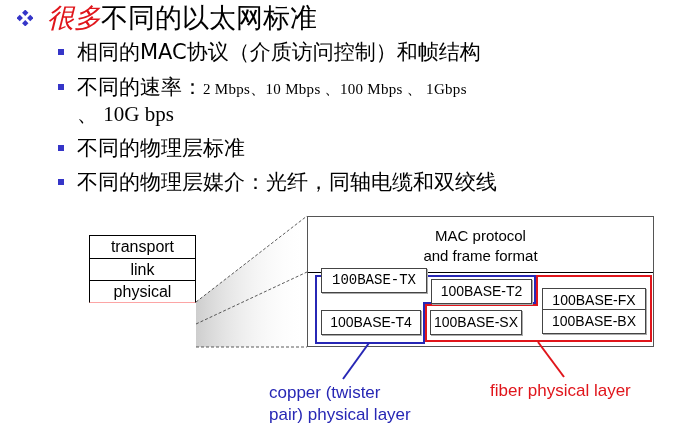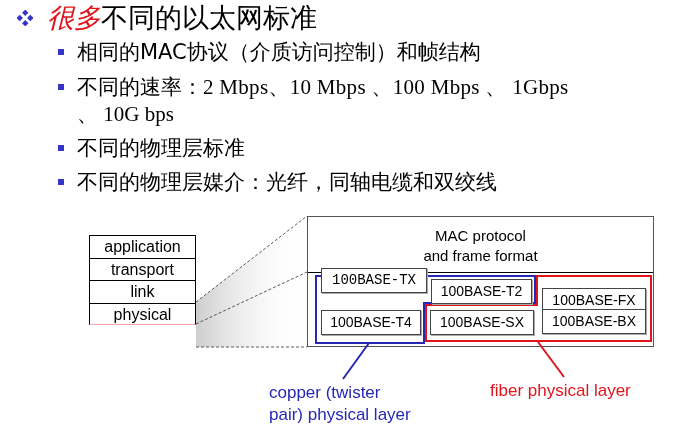--- a/index.html
+++ b/index.html
@@ -30,21 +30,21 @@
   <rect x="6" y="11" width="4.5" height="4.5" fill="#3535c8" transform="rotate(45 8.25 13.25)"></rect>
   <rect x="0.5" y="5.75" width="4.5" height="4.5" fill="#3535c8" transform="rotate(45 2.75 8)"></rect>
   <rect x="11" y="5.75" width="4.5" height="4.5" fill="#3535c8" transform="rotate(45 13.25 8)"></rect>
 </svg>
 <div class="abs title"><span class="em">很多</span><span>不同的以太网标准</span></div>
 
 <div class="abs bullet" style="left:58px; top:49px;"></div>
 <div class="abs line" style="left:77px; top:38px;">相同的MAC协议（介质访问控制）和帧结构</div>
 
 <div class="abs bullet" style="left:58px; top:84px;"></div>
-<div class="abs line" style="left:77px; top:73px;"><span>不同的速率：</span><span class="mono" style="font-size:21px; letter-spacing:0.3px;">2 Mbps、10 Mbps 、100 Mbps 、 1Gbps</span></div>
+<div class="abs line" style="left:77px; top:73px;"><span>不同的速率：</span><span class="mono" style="font-size:15px; letter-spacing:0.3px;">2 Mbps、10 Mbps 、100 Mbps 、 1Gbps</span></div>
 <div class="abs line mono" style="left:77px; top:100px;">、 10G bps</div>
 
 <div class="abs bullet" style="left:58px; top:145px;"></div>
 <div class="abs line" style="left:77px; top:134px;">不同的物理层标准</div>
 
 <div class="abs bullet" style="left:58px; top:179px;"></div>
 <div class="abs line" style="left:77px; top:168px;">不同的物理层媒介：光纤，同轴电缆和双绞线</div>
 
 <svg class="abs" style="left:0; top:0;" width="676" height="433">
   <defs>
@@ -53,21 +53,20 @@
       <stop offset="1" stop-color="#ffffff" stop-opacity="0"></stop>
     </linearGradient>
   </defs>
   <polygon points="196,302 307,216 307,347 196,347" fill="url(#wedge)" opacity="0.9"></polygon>
   <line x1="196" y1="302" x2="307" y2="216" stroke="#333" stroke-width="0.8" stroke-dasharray="3,2"></line>
   <line x1="196" y1="324" x2="307" y2="272" stroke="#333" stroke-width="0.8" stroke-dasharray="3,2"></line>
   <line x1="196" y1="347" x2="307" y2="347" stroke="#333" stroke-width="0.8" stroke-dasharray="3,2"></line>
 </svg>
 
 <div class="abs stack">
-  <div class="layer">application</div>
   <div class="layer">transport</div>
   <div class="layer">link</div>
   <div class="layer last">physical</div>
 </div>
 
 <div class="abs macbox"></div>
 <div class="abs mactitle">
   <div>MAC protocol</div>
   <div>and frame format</div>
 </div>
@@ -77,20 +76,20 @@
   <polygon points="316,276 535,276 535,303 424,303 424,343 316,343" fill="none" stroke="#2727b5" stroke-width="2"></polygon>
   <polygon points="537,276 651,276 651,341 426,341 426,305 537,305" fill="none" stroke="#e0151b" stroke-width="2"></polygon>
   <line x1="369" y1="343" x2="343" y2="379" stroke="#2727b5" stroke-width="2"></line>
   <line x1="538" y1="342" x2="564" y2="377" stroke="#e0151b" stroke-width="2"></line>
 </svg>
 
 <div class="abs phy" style="left:321px; top:268px; width:106px;font-family:Liberation Mono, monospace;">100BASE-TX</div>
 <div class="abs phy" style="left:431px; top:279px; width:101px;">100BASE-T2</div>
 <div class="abs phy" style="left:542px; top:288px; width:104px;">100BASE-FX</div>
 <div class="abs phy" style="left:321px; top:310px; width:100px;">100BASE-T4</div>
-<div class="abs phy" style="left:430px; top:310px; width:104px;">100BASE-SX</div>
+<div class="abs phy" style="left:430px; top:310px; width:92px;">100BASE-SX</div>
 <div class="abs phy" style="left:542px; top:309px; width:104px;">100BASE-BX</div>
 
 <div class="abs label-blue" style="left:269px; top:382px;">
   <div>copper (twister</div>
   <div>pair) physical layer</div>
 </div>
 <div class="abs label-red" style="left:490px; top:380px;">fiber physical layer</div>
 
 </body></html>

